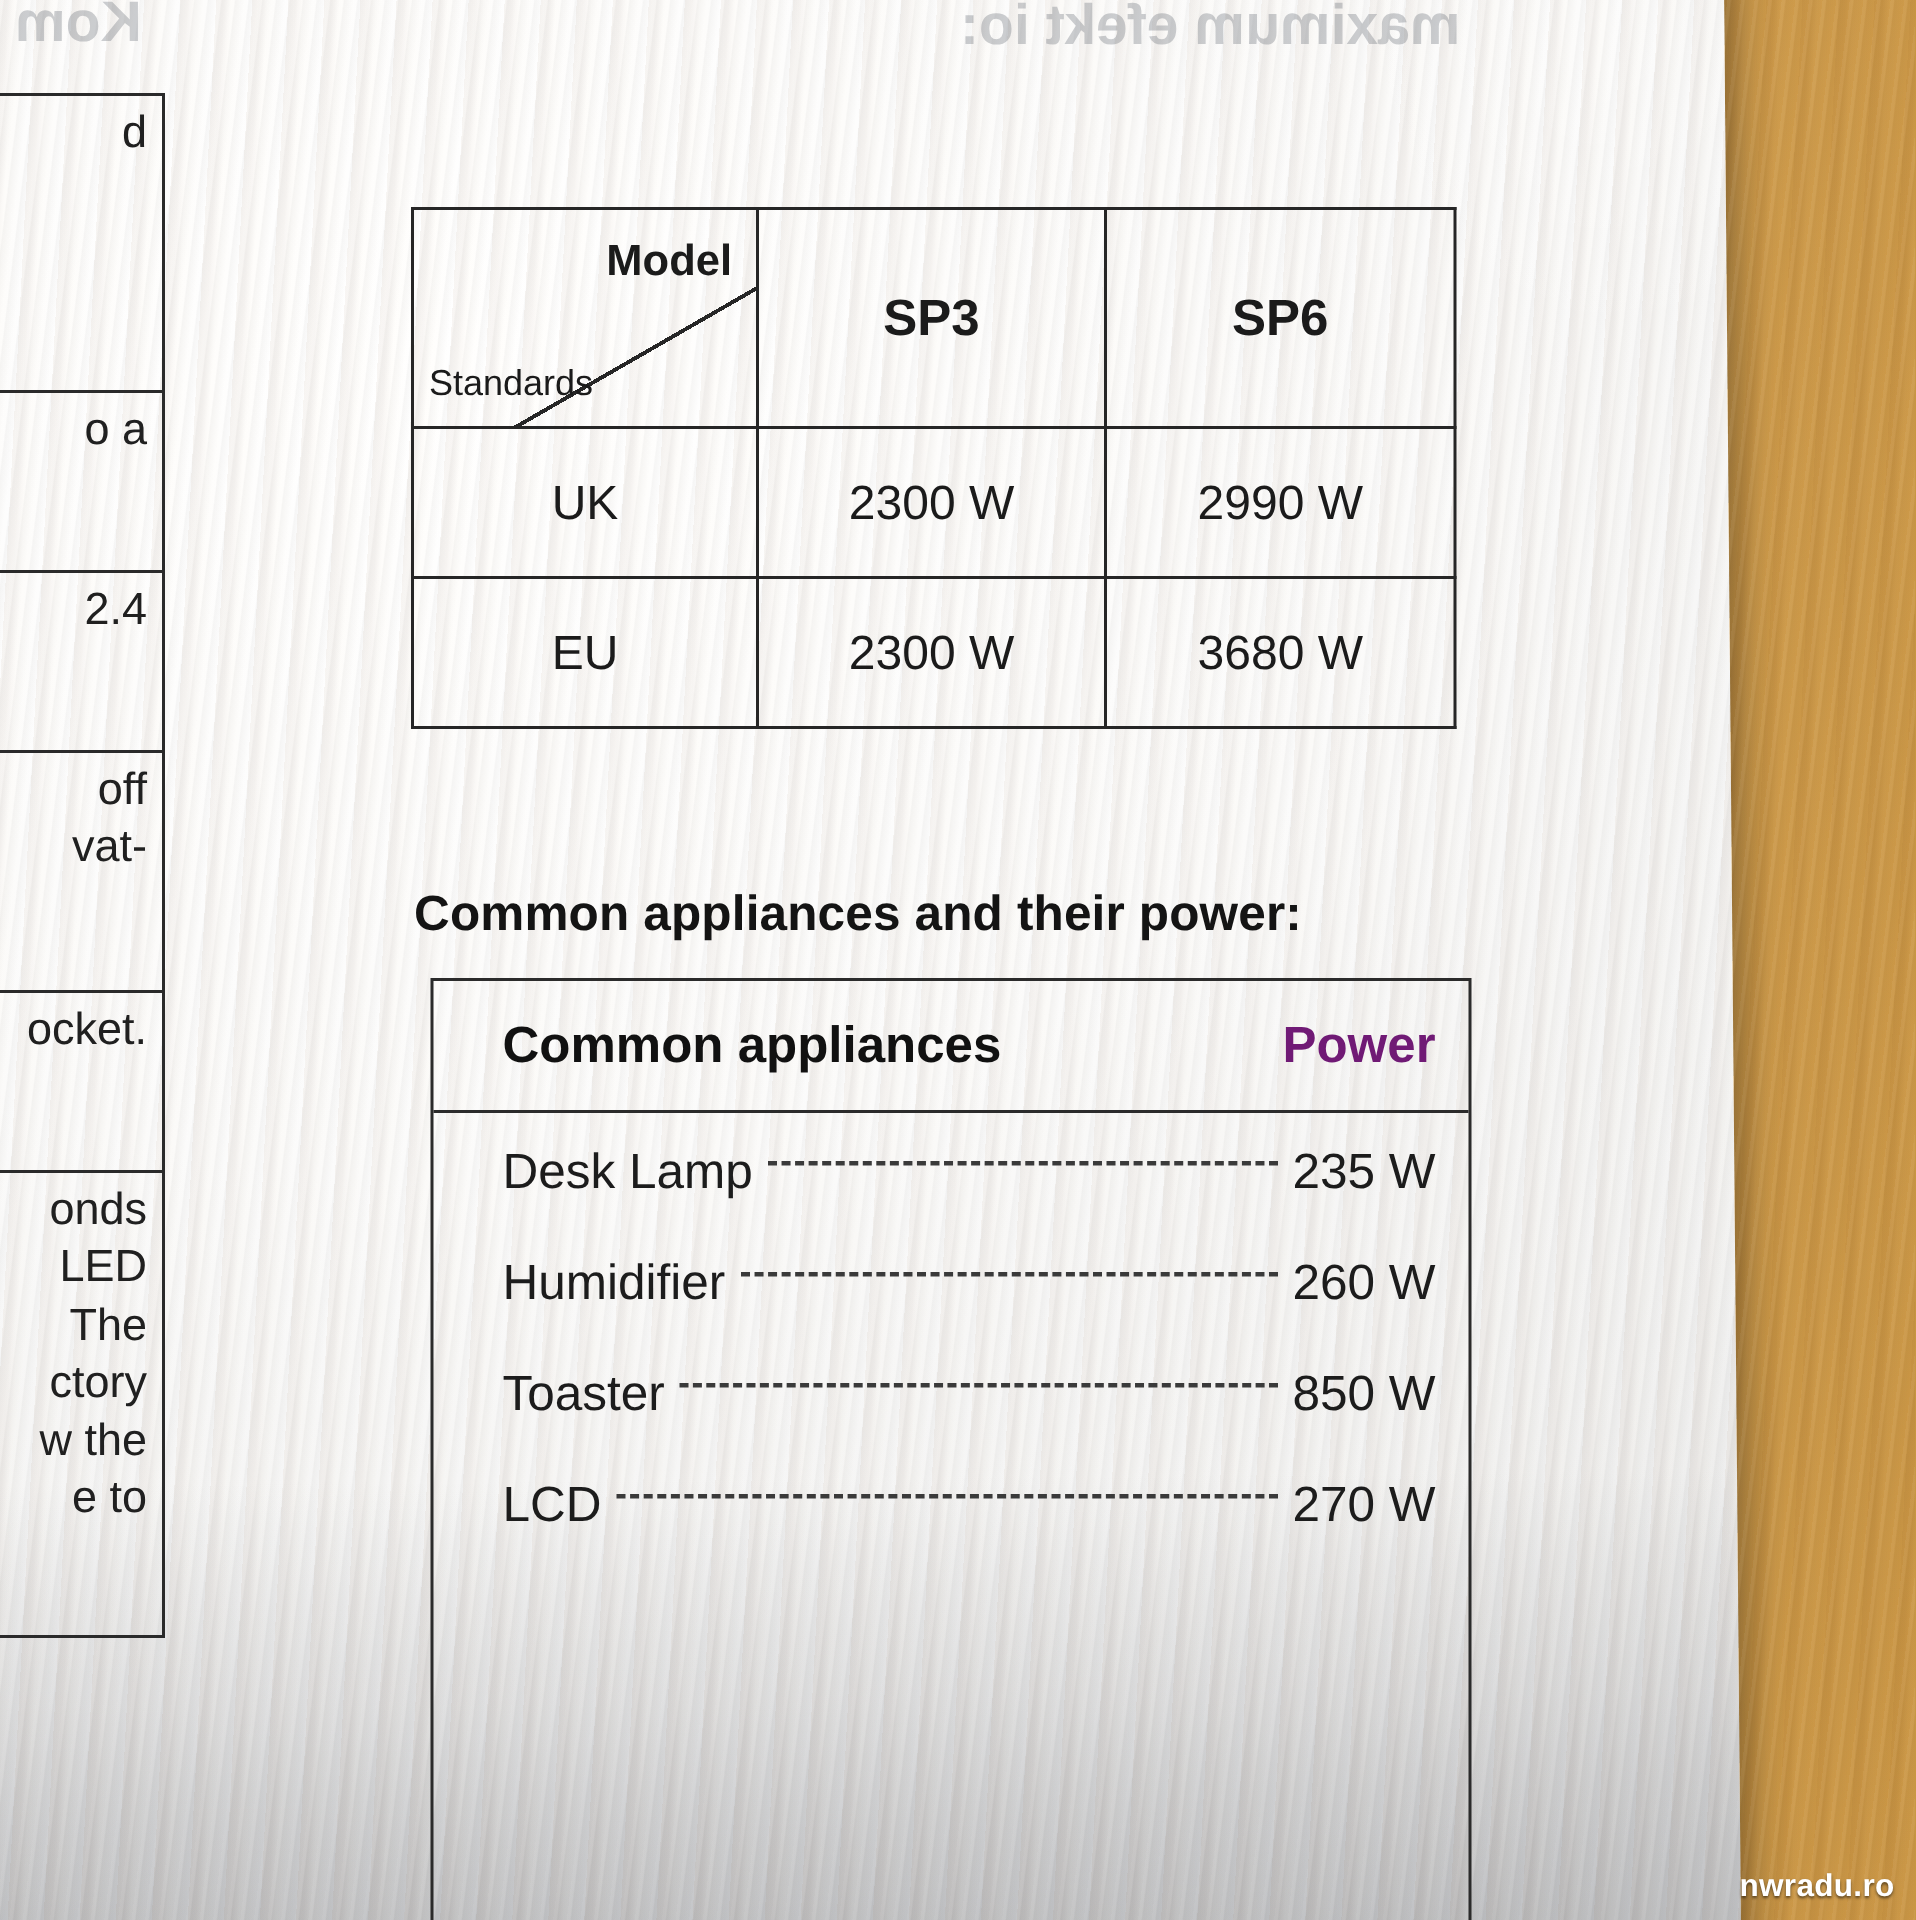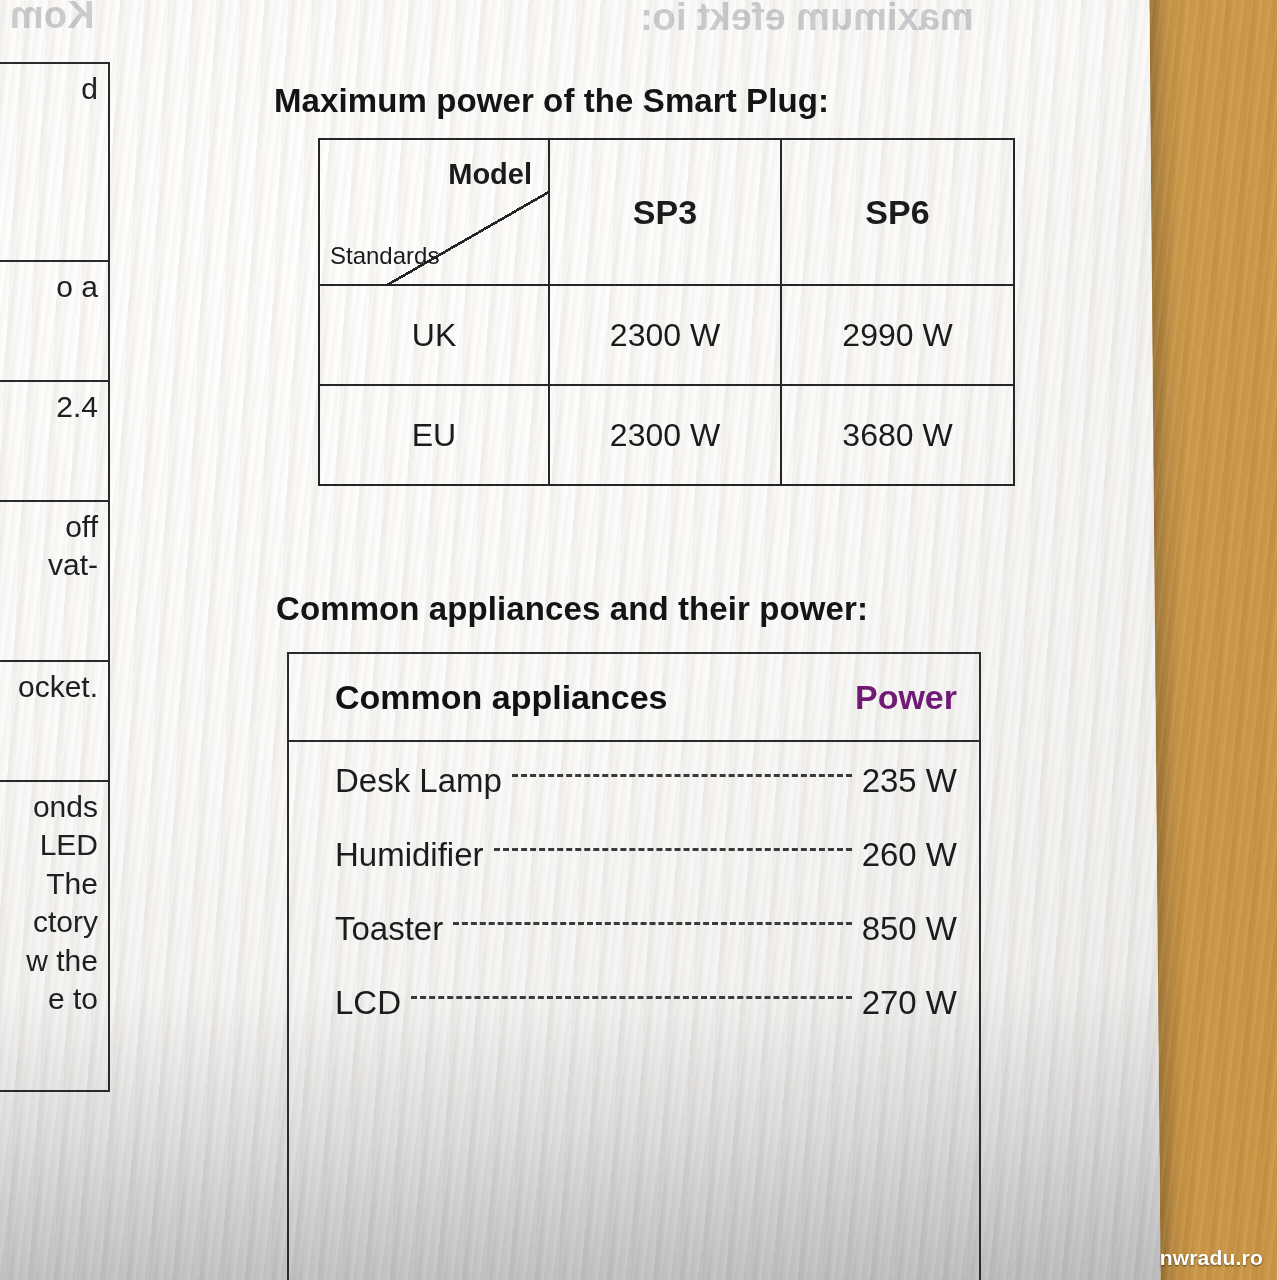--- a/index.html
+++ b/index.html
@@ -111,21 +111,20 @@
   }
 
   
   #power-table {
     position: absolute;
     left: 274px;
     top: 138px;
     width: 695px;
     border-collapse: collapse;
     table-layout: fixed;
-    margin-left: 44px;
   }
   #power-table td {
     border: 2px solid #262626;
     text-align: center;
     font-size: 32px;
     color: #1b1b1b;
     height: 96px;
     vertical-align: middle;
   }
   #power-table td.corner {
@@ -262,21 +261,20 @@
 vat-</div>
     <div class="cell" style="height:120px;">ocket.</div>
     <div class="cell" style="height:310px; white-space:pre-line;">onds
 LED
 The
 ctory
 w the
 e to</div>
   </div>
 
-  <div class="heading" style="left:274px; top:82px;">Maximum power of the Smart Plug:</div>
 
   <table id="power-table">
     <colgroup>
       <col style="width:230px">
       <col style="width:232px">
       <col style="width:233px">
     </colgroup>
     <tbody>
       <tr>
         <td class="corner">

